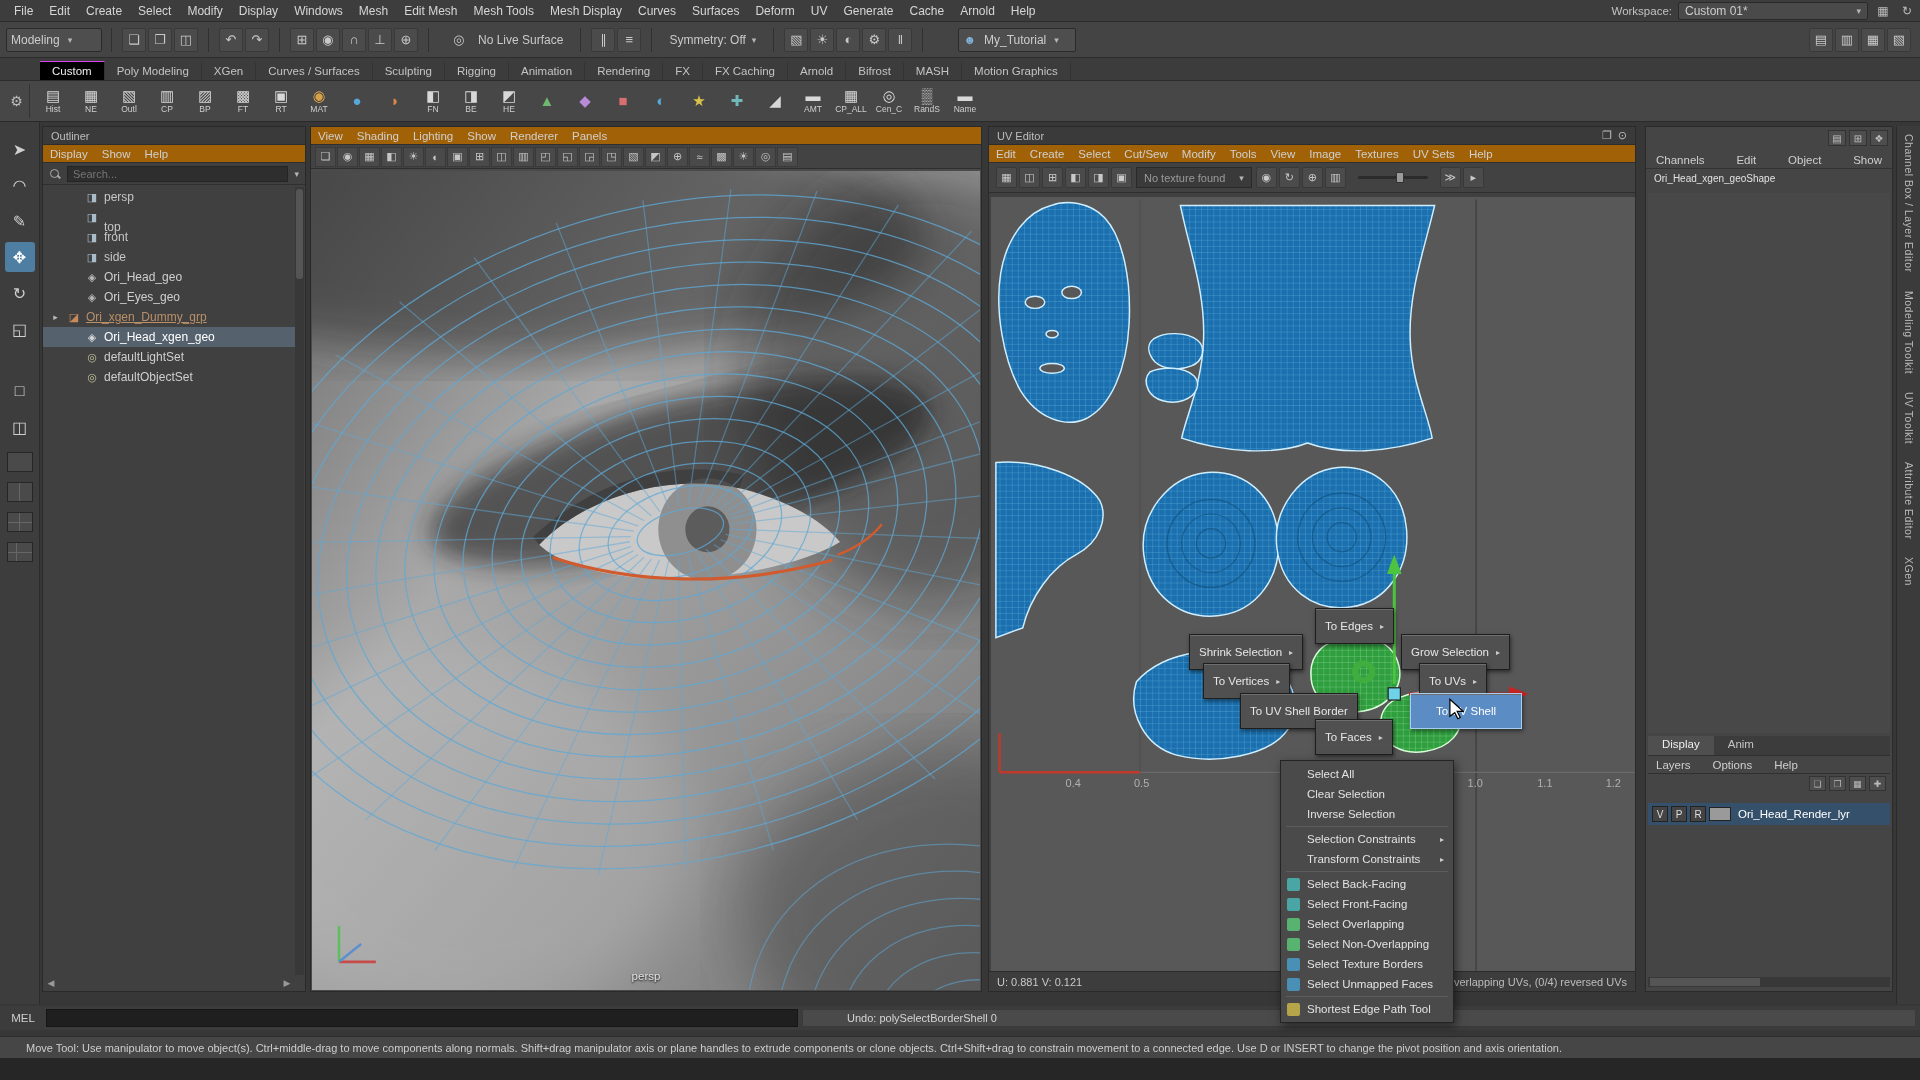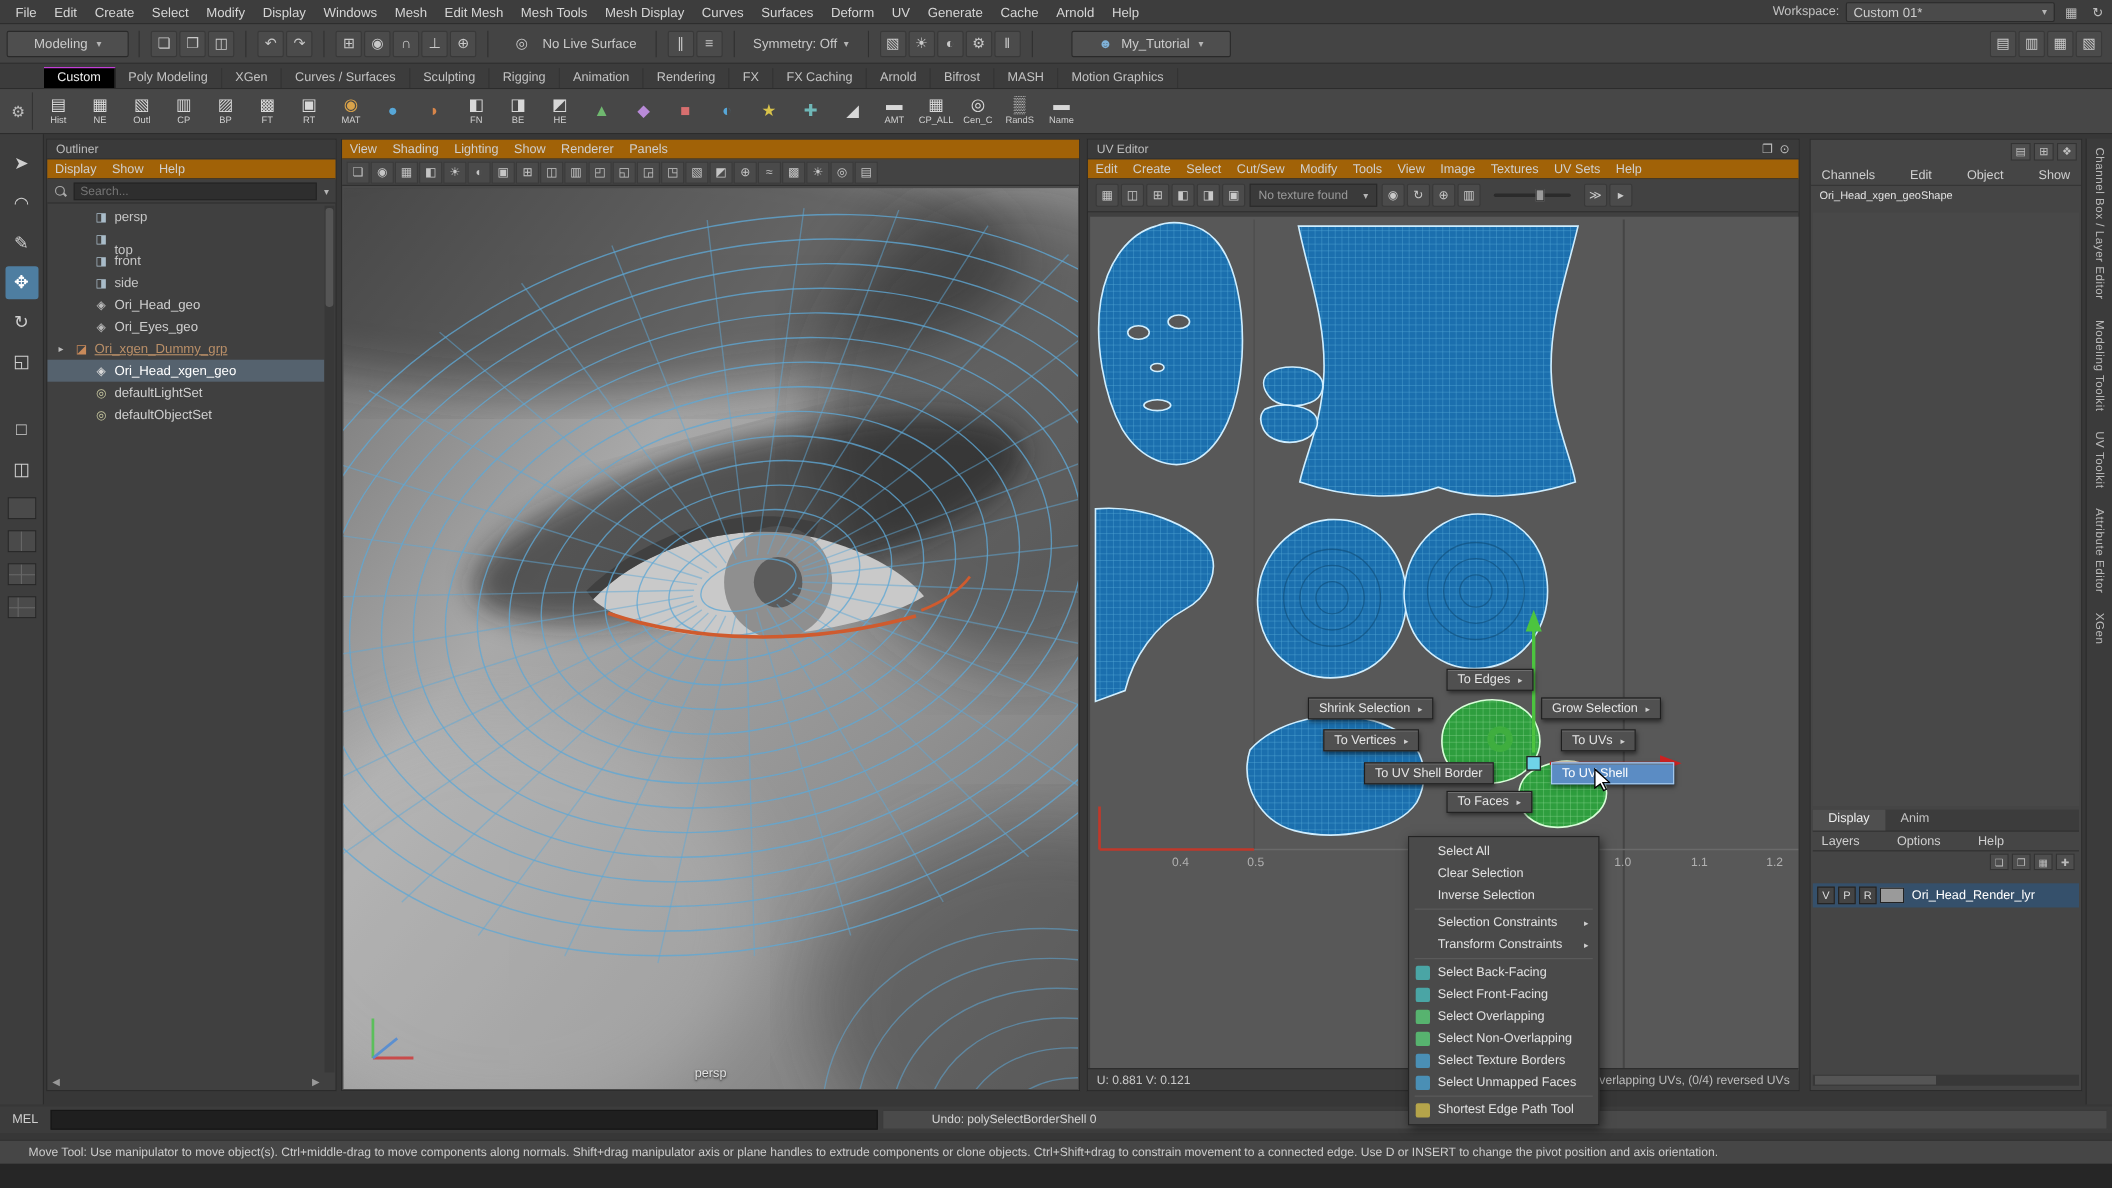--- a/index.html
+++ b/index.html
@@ -11,21 +11,21 @@
   
   #menubar{left:0;top:0;width:1920px;height:22px;background:#3d3d3d;border-bottom:1px solid #2c2c2c;display:flex;align-items:center;padding-left:6px}
   #menubar .mi{padding:0 8px;line-height:22px;white-space:nowrap;color:#d6d6d6;font-size:12px}
   #mb-right{position:absolute;right:4px;top:0;height:22px;display:flex;align-items:center;gap:6px}
   #workspace-dd{background:#4a4a4a;border:1px solid #2a2a2a;border-radius:2px;height:18px;display:flex;align-items:center;gap:30px;padding:0 6px;min-width:190px;justify-content:space-between}
   .caret{font-size:9px;color:#b5b5b5}
   .chip-ic{width:18px;height:18px;display:flex;align-items:center;justify-content:center;color:#bdbdbd;font-size:12px}
 
   
   #toolbar{left:0;top:22px;width:1920px;height:36px;background:#444;border-bottom:1px solid #2c2c2c;display:flex;align-items:center;gap:4px;padding:0 6px}
-  .dd{background:#4e4e4e;border:1px solid #2a2a2a;border-radius:2px;height:24px;display:flex;align-items:center;gap:8px;padding:0 24px;white-space:nowrap}
+  .dd{background:#4e4e4e;border:1px solid #2a2a2a;border-radius:2px;height:24px;display:flex;align-items:center;gap:8px;padding:0 4px;white-space:nowrap}
   .sep{width:1px;height:24px;background:#303030;margin:0 5px}
   .tb-ic{width:24px;height:24px;display:flex;align-items:center;justify-content:center;background:#4b4b4b;border:1px solid #393939;border-radius:2px;color:#c9c9c9;font-size:13px;margin:0 1px}
   .txt-chip{display:flex;align-items:center;gap:6px;height:24px;padding:0 8px;color:#c9c9c9;white-space:nowrap}
 
   
   #shelf-tabs{left:0;top:58px;width:1920px;height:23px;background:#3c3c3c;border-bottom:1px solid #2c2c2c;display:flex;align-items:flex-end;padding-left:40px}
   #shelf-tabs span{padding:3px 12px;font-size:11.5px;color:#c3c3c3;border-right:1px solid #333}
   #shelf-tabs span:first-child{background:#000000;color:#eee;border-top:1px solid #d946ef}
   #shelf{left:0;top:81px;width:1920px;height:41px;background:#474747;border-bottom:1px solid #2a2a2a;display:flex;align-items:center;padding-left:4px}
   #shelf-gear{width:26px;height:34px;display:flex;align-items:center;justify-content:center;color:#bdbdbd;font-size:14px;border-right:1px solid #333;margin-right:4px}
@@ -85,21 +85,21 @@
   #right-panel{left:1645px;top:126px;width:248px;height:866px;background:#454545}
   #cb-tabs{position:absolute;right:4px;top:3px;display:flex;gap:3px}
   #cb-tabs span{width:18px;height:16px;display:flex;align-items:center;justify-content:center;background:#4e4e4e;border:1px solid #333;color:#c0c0c0;font-size:10px}
   #cb-menus{position:absolute;left:0;top:24px;width:100%;height:18px;display:flex;align-items:center;justify-content:space-between;padding:0 10px;border-bottom:1px solid #333}
   #cb-menus span{font-size:11.5px;color:#cfcfcf}
   #cb-name{position:absolute;left:8px;top:46px;font-size:10px;color:#e2e2e2}
   #cb-body{position:absolute;left:2px;top:66px;right:2px;height:540px;background:#484848}
   #le-tabs{position:absolute;left:2px;top:609px;right:2px;height:20px;display:flex;border-bottom:1px solid #303030;background:#3c3c3c}
   #le-tabs span{padding:2px 14px;font-size:11.5px;color:#c3c3c3}
   #le-tabs span:first-child{background:#4f4f4f;color:#eee}
-  #le-menus{position:absolute;left:2px;top:629px;right:2px;height:18px;display:flex;gap:18px;align-items:center;border-bottom:1px solid #303030}
+  #le-menus{position:absolute;left:2px;top:629px;right:2px;height:18px;display:flex;gap:6px;align-items:center;border-bottom:1px solid #303030}
   #le-menus span{padding:0 8px;font-size:11.5px;color:#cfcfcf}
   #le-icons{position:absolute;right:6px;top:649px;display:flex;gap:3px}
   #le-icons span{width:17px;height:15px;display:flex;align-items:center;justify-content:center;background:#4e4e4e;border:1px solid #333;color:#bbb;font-size:9px}
   #layer-row{position:absolute;left:2px;top:676px;right:2px;height:22px;background:#35506b;display:flex;align-items:center;gap:3px;padding:0 4px}
   .tog{width:16px;height:16px;background:#444;border:1px solid #222;color:#ddd;font-size:10px;display:flex;align-items:center;justify-content:center}
   .swatch{width:22px;height:14px;background:#9a9a9a;border:1px solid #222}
   #layer-name{font-size:11.5px;color:#fff;padding-left:4px}
   #rp-scroll{position:absolute;left:2px;bottom:4px;right:2px;height:10px;background:#383838}
   #rp-scroll i{position:absolute;left:2px;top:1px;width:110px;height:8px;background:#555}
 
@@ -109,21 +109,21 @@
 
   
   #mel-bar{left:0;top:1006px;width:1920px;height:24px;background:#3c3c3c;display:flex;align-items:center}
   #mel-label{width:46px;text-align:center;font-size:11.5px;color:#cfcfcf}
   #mel-input{width:752px;height:18px;background:#1f1f1f;border:1px solid #161616;color:#ddd;font-family:"Liberation Mono",monospace;font-size:11px;padding:0 5px}
   #mel-echo{flex:1;height:18px;background:#4a4a4a;border:1px solid #3a3a3a;margin:0 4px;display:flex;align-items:center;padding:0 44px;font-size:11px;color:#d5d5d5}
   #help-bar{left:0;top:1036px;width:1920px;height:22px;background:#464646;border-top:1px solid #2c2c2c;display:flex;align-items:center;padding:0 26px;font-size:11px;color:#cdcdcd}
   #bottom-strip{left:0;top:1058px;width:1920px;height:22px;background:#262626}
 
   
-  .mm-btn{position:absolute;z-index:50;background:#505050;border:1px solid #1e1e1e;box-shadow:inset 0 1px 0 #6e6e6e,1px 2px 4px rgba(0,0,0,.5);color:#e6e6e6;font-size:11.5px;height:20px;padding:0 9px;display:flex;gap:7px;align-items:center;justify-content:space-between;white-space:nowrap}
+  .mm-btn{position:absolute;z-index:50;background:#505050;border:1px solid #1e1e1e;box-shadow:inset 0 1px 0 #6e6e6e,1px 2px 4px rgba(0,0,0,.5);color:#e6e6e6;font-size:11.5px;height:36px;padding:0 9px;display:flex;gap:7px;align-items:center;justify-content:center;white-space:nowrap}
   .mm-hl{background:#5b8cc4;border-color:#a9cdf0;color:#fff}
   .mm-ar{font-size:8px;color:#cfcfcf}
 
   
   #ctx-menu{position:absolute;left:1280px;top:760px;width:174px;z-index:60;background:#4a4a4a;border:1px solid #242424;box-shadow:2px 3px 9px rgba(0,0,0,.5);padding:3px 0}
   .cm-row{display:flex;align-items:center;height:20px;padding:0 9px 0 6px;font-size:11.5px;color:#e2e2e2;gap:7px}
   .cm-ic{width:13px;height:13px;border-radius:2px;flex:0 0 13px}
   .cm-sep{height:1px;background:#5c5c5c;margin:2px 5px}
   .cm-ar{margin-left:auto;font-size:8px;color:#cfcfcf}
 

